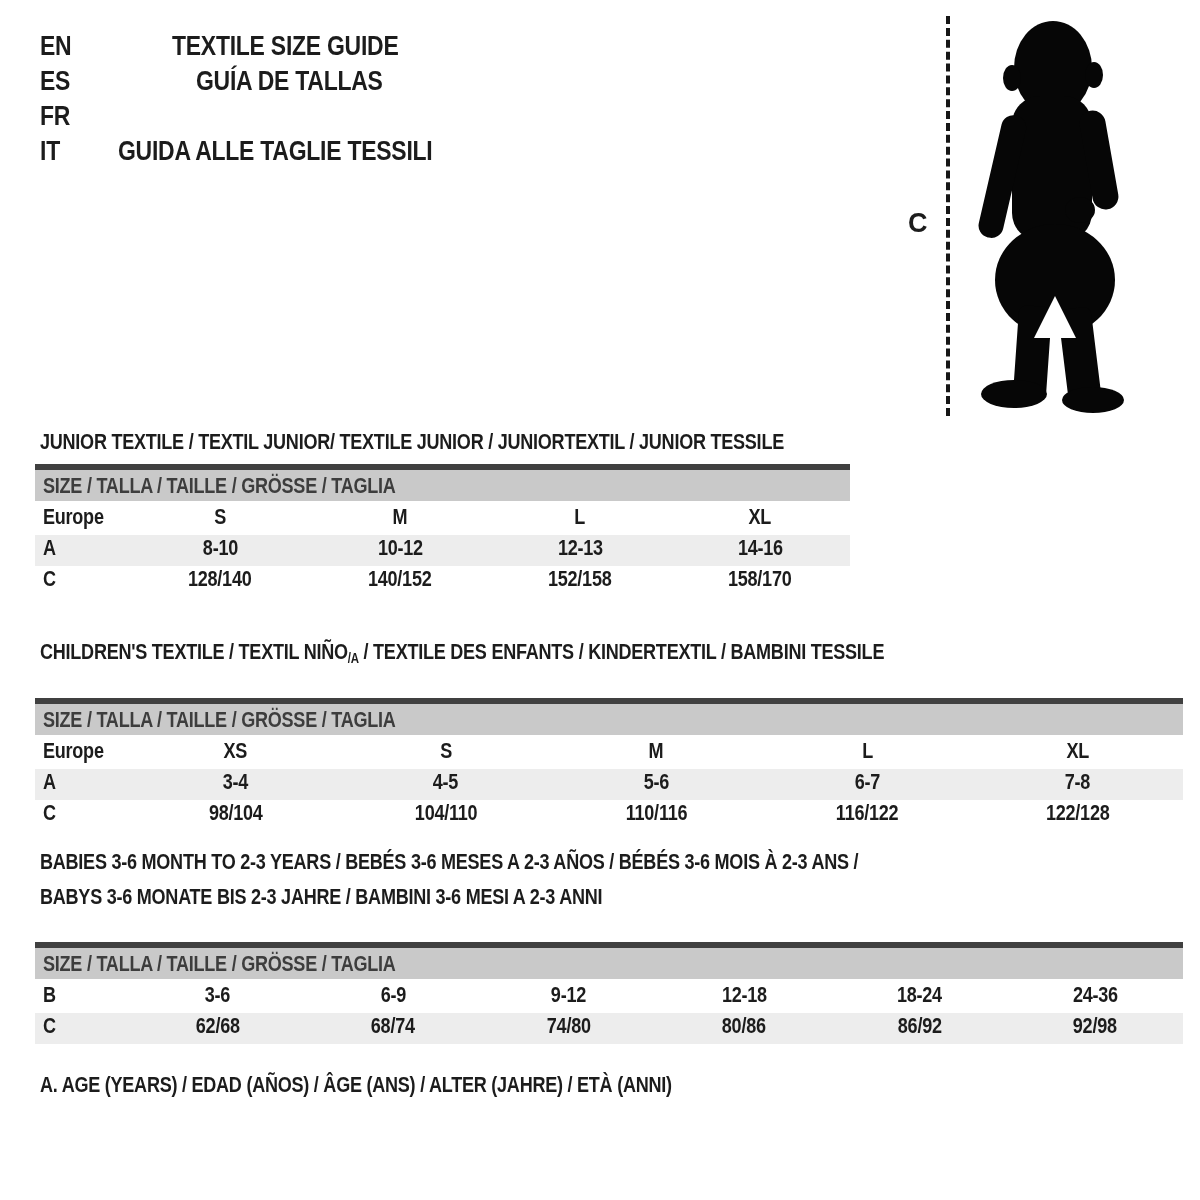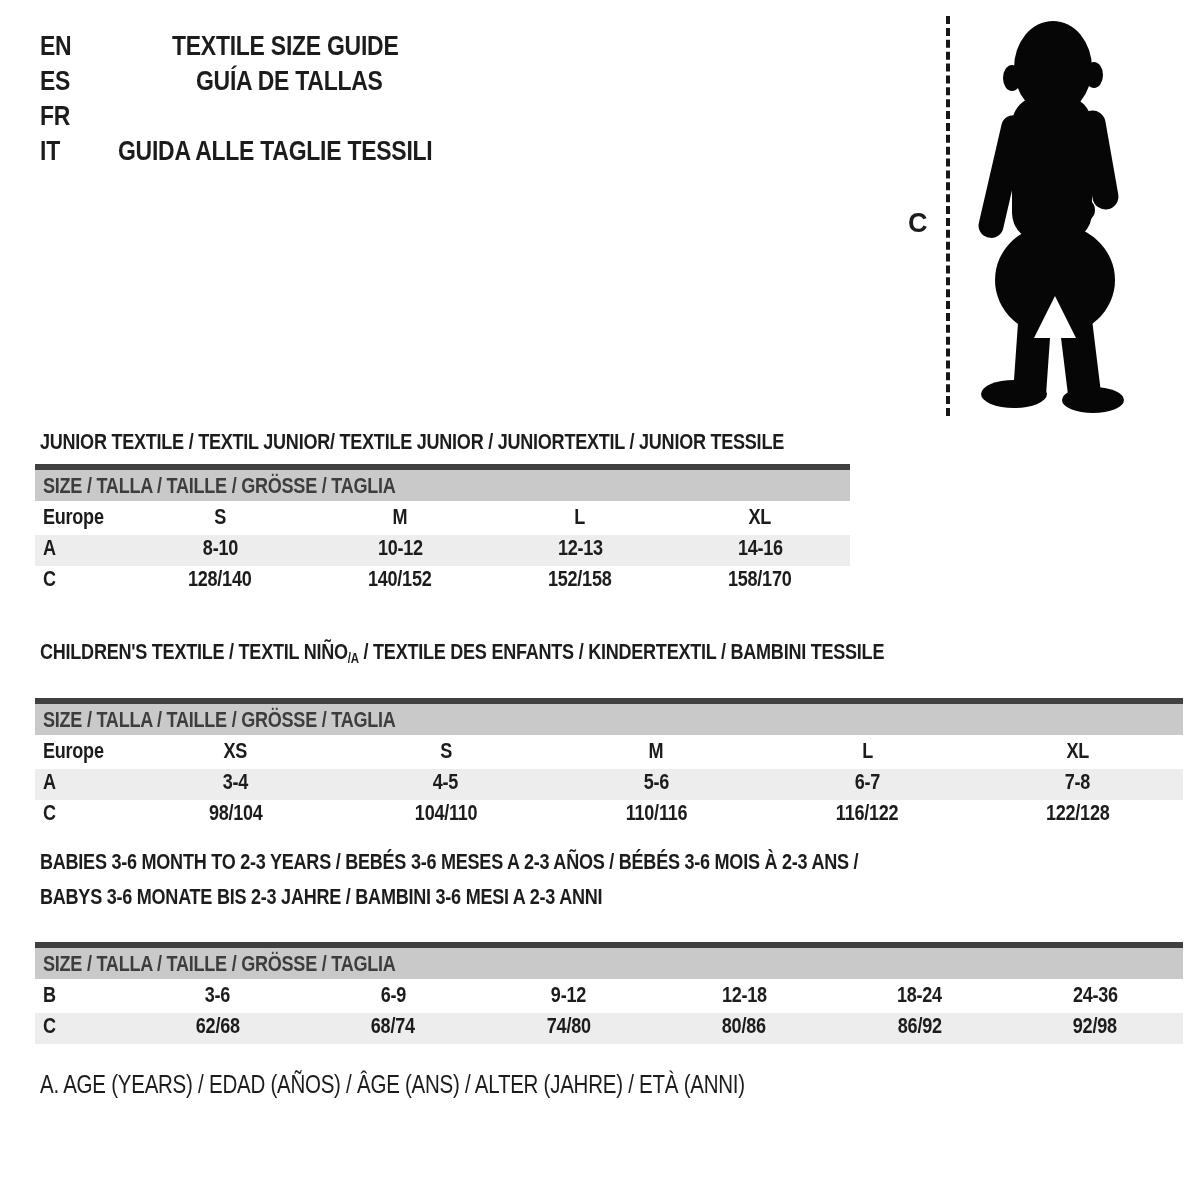--- a/index.html
+++ b/index.html
@@ -57,21 +57,21 @@
     font-size: 22px; font-weight: bold; color: #3d3d3d;
     margin-bottom: 3px;
   }
   .trow { display: flex; height: 31px; font-size: 22px; font-weight: bold; }
   .trow.shaded { background: #ededed; }
   .tlabel { flex: 0 0 95px; padding-left: 8px; text-align: left; }
   .tcell { flex: 1; text-align: center; }
 
   
   .footnotes { position: absolute; left: 40px; top: 1068px; }
-  .footnote { font-size: 25px; font-weight: normal; line-height: 33px; }
+  .footnote { font-size: 22px; font-weight: bold; line-height: 33px; }
 </style>
 </head>
 <body>
 
 <div class="lang-block">
   <div class="lang-row">
     <span class="lang-code"><span class="cond">EN</span></span>
     <span class="lang-title"><span class="cond">TEXTILE SIZE GUIDE</span></span>
   </div>
   <div class="lang-row">

